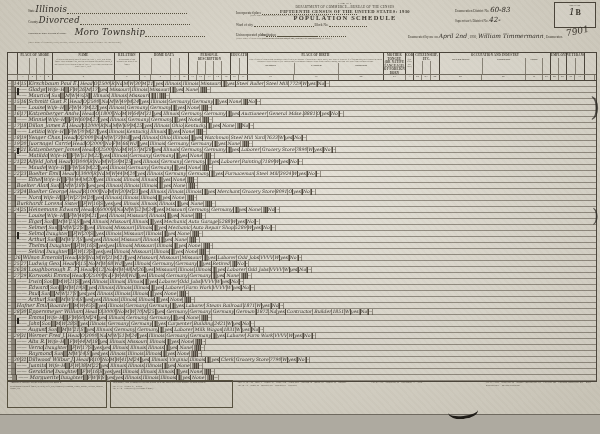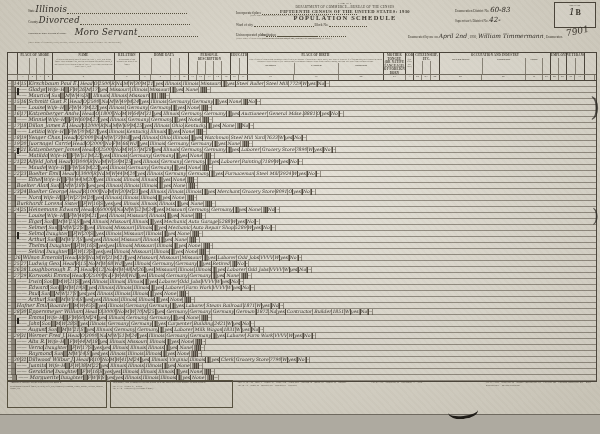--- a/index.html
+++ b/index.html
@@ -74,21 +74,21 @@
       <div class="fld" style="left:28px;top:4px;">
         <span class="lbl">State</span>
         <span class="script bigscript">Illinois</span><span class="dots" style="width:120px"></span>
       </div>
       <div class="fld" style="left:28px;top:15px;">
         <span class="lbl">County</span>
         <span class="script bigscript">Divorced</span><span class="dots" style="width:110px"></span>
       </div>
       <div class="fld" style="left:28px;top:27px;">
         <span class="lbl" style="display:inline-block;width:46px;white-space:normal;font-size:2.6px;line-height:2.8px;vertical-align:middle;">Township or other division of county</span>
-        <span class="script bigscript">Moro Servant</span><span class="dots" style="width:60px"></span>
+        <span class="script bigscript">Moro Township</span><span class="dots" style="width:60px"></span>
       </div>
       <div class="fld fine" style="left:28px;top:41px;width:200px;white-space:normal;">(Insert name of township, town, precinct, district, or other division of county. See Instructions.)</div>
 
       <div class="fld" style="left:236px;top:9px;">
         <span class="lbl">Incorporated place</span>
         <span class="dots" style="width:95px"></span>
       </div>
       <div class="fld fine" style="left:250px;top:14px;width:130px;white-space:normal;">(Show name and also class, as village, city, town, or borough. See Instructions.)</div>
       <div class="fld" style="left:236px;top:21px;">
         <span class="lbl">Ward of city</span>

